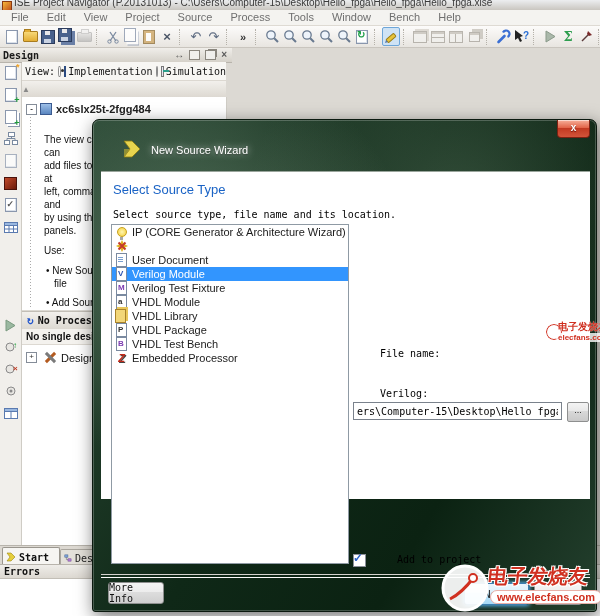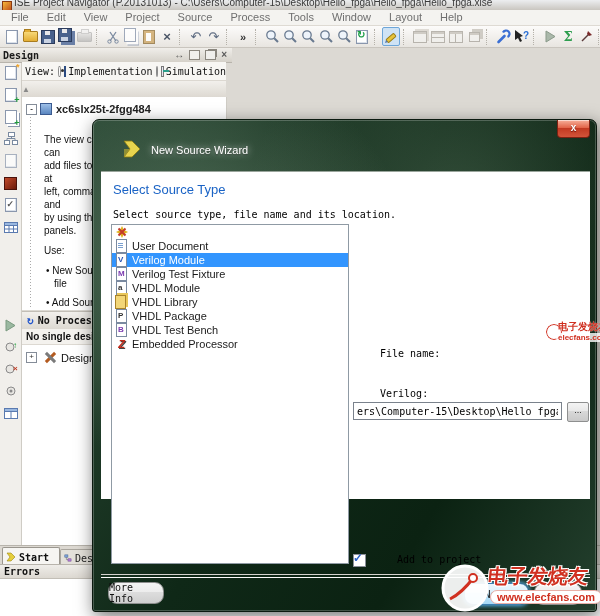--- a/index.html
+++ b/index.html
@@ -102,21 +102,21 @@
   .tin{font-family:"DejaVu Sans Mono",monospace;font-size:10px;color:#000;border:1px solid #7a828c;padding:0 3px;box-sizing:border-box;background:#fff;}
   #file-label{left:252px;top:176px;}
   #file-input{left:252px;top:190px;width:230px;height:18px;}
   #loc-label{left:252px;top:216px;}
   #loc-input{left:252px;top:230px;width:209px;height:18px;}
   #browse-btn{left:466px;top:230px;width:20px;height:18px;border:1px solid #8e8f8f;border-radius:2px;background:linear-gradient(#f4f4f4,#e8e8e8 45%,#d8d8d8 46%,#cacaca);font-size:9px;text-align:center;line-height:15px;color:#222;}
   #addproj-box{left:252px;top:382px;width:11px;height:11px;border:1px solid #8a8f98;background:#fff;position:absolute;}
   #addproj-check{position:absolute;left:-1px;top:-4px;color:#2a62c8;font-size:12px;font-weight:bold;}
   #addproj-label{left:269px;top:382px;}
   #dlg-sep{left:0;top:402px;width:489px;height:2px;border-top:1px solid #d4d2cd;border-bottom:1px solid #fbfbfa;}
-  .btn{font-family:"DejaVu Sans Mono",monospace;font-size:10px;color:#111;border:1px solid #8e8f8f;border-radius:9px;
+  .btn{font-family:"DejaVu Sans Mono",monospace;font-size:10px;color:#111;border:1px solid #8e8f8f;border-radius:3px;
     background:linear-gradient(#f4f4f4,#ececec 45%,#dddddd 46%,#cfcfcf);display:flex;align-items:center;justify-content:center;box-sizing:border-box;}
   #more-info-btn{left:7px;top:410px;width:56px;height:22px;}
   #next-btn{left:363px;top:411px;width:65px;height:22px;border:1px solid #3c7fb1;box-shadow:0 0 4px 1px #59b2ef;background:linear-gradient(#eaf6fd,#d9f0fc 45%,#bee6fd 46%,#a7d9f5);}
   #cancel-btn{left:433px;top:411px;width:48px;height:22px;}
   
   #wm-big{left:438px;top:561px;width:162px;height:55px;z-index:30;}
   #wm-circle{left:2px;top:2px;}
   #wm-brand{left:50px;top:2px;font-size:20px;font-weight:bold;color:#d03020;
     text-shadow:-1px -1px 0 #fff,1px -1px 0 #fff,-1px 1px 0 #fff,1px 1px 0 #fff;white-space:nowrap;transform:skewX(-6deg);}
   #wm-url{left:52px;top:29px;background:#fff;border-radius:8px;padding:0 6px;font-size:11px;font-weight:bold;color:#d03020;border:1px solid #e8b0a8;white-space:nowrap;}
@@ -134,21 +134,21 @@
 </div>
 <div class="abs" id="menubar">
     <span class="menu-item">File</span>
     <span class="menu-item">Edit</span>
     <span class="menu-item">View</span>
     <span class="menu-item">Project</span>
     <span class="menu-item">Source</span>
     <span class="menu-item">Process</span>
     <span class="menu-item">Tools</span>
     <span class="menu-item">Window</span>
-    <span class="menu-item">Layout</span>
+    <span class="menu-item">Bench</span>
     <span class="menu-item">Help</span>
   </div>
 <div class="abs" id="toolbar">
     <span class="ti">
       <span class="pg"></span>
     </span>
     <span class="ti">
       <span class="folder"></span>
     </span>
     <span class="ti">
@@ -446,20 +446,26 @@
   </svg>
   <div class="abs" id="dlg-title">New Source Wizard</div>
   <div class="abs" id="dlg-close">x</div>
 
   <div class="abs" id="dlg-client">
     <div class="abs" id="dlg-heading">Select Source Type</div>
     <div class="abs" id="dlg-subtitle">Select source type, file name and its location.</div>
     <div class="abs" id="src-list">
         <div class="src-row">
           <span class="src-ic">
+            <span class="bulb" style="width:8px;height:8px;"></span>
+          </span>
+          <span>IP (CORE Generator &amp; Architecture Wizard)</span>
+        </div>
+        <div class="src-row">
+          <span class="src-ic">
             <svg width="12" height="12">
               <polygon points="6,0 8,4 12,6 8,8 6,12 4,8 0,6 4,4" fill="#e0b420"></polygon>
               <path d="M2.5 2.5 L9.5 9.5 M9.5 2.5 L2.5 9.5" stroke="#c43b2a" stroke-width="2"></path>
             </svg>
           </span>
         </div>
         <div class="src-row">
           <span class="src-ic">
             <span class="dpg">
               <i class="dl"></i>

